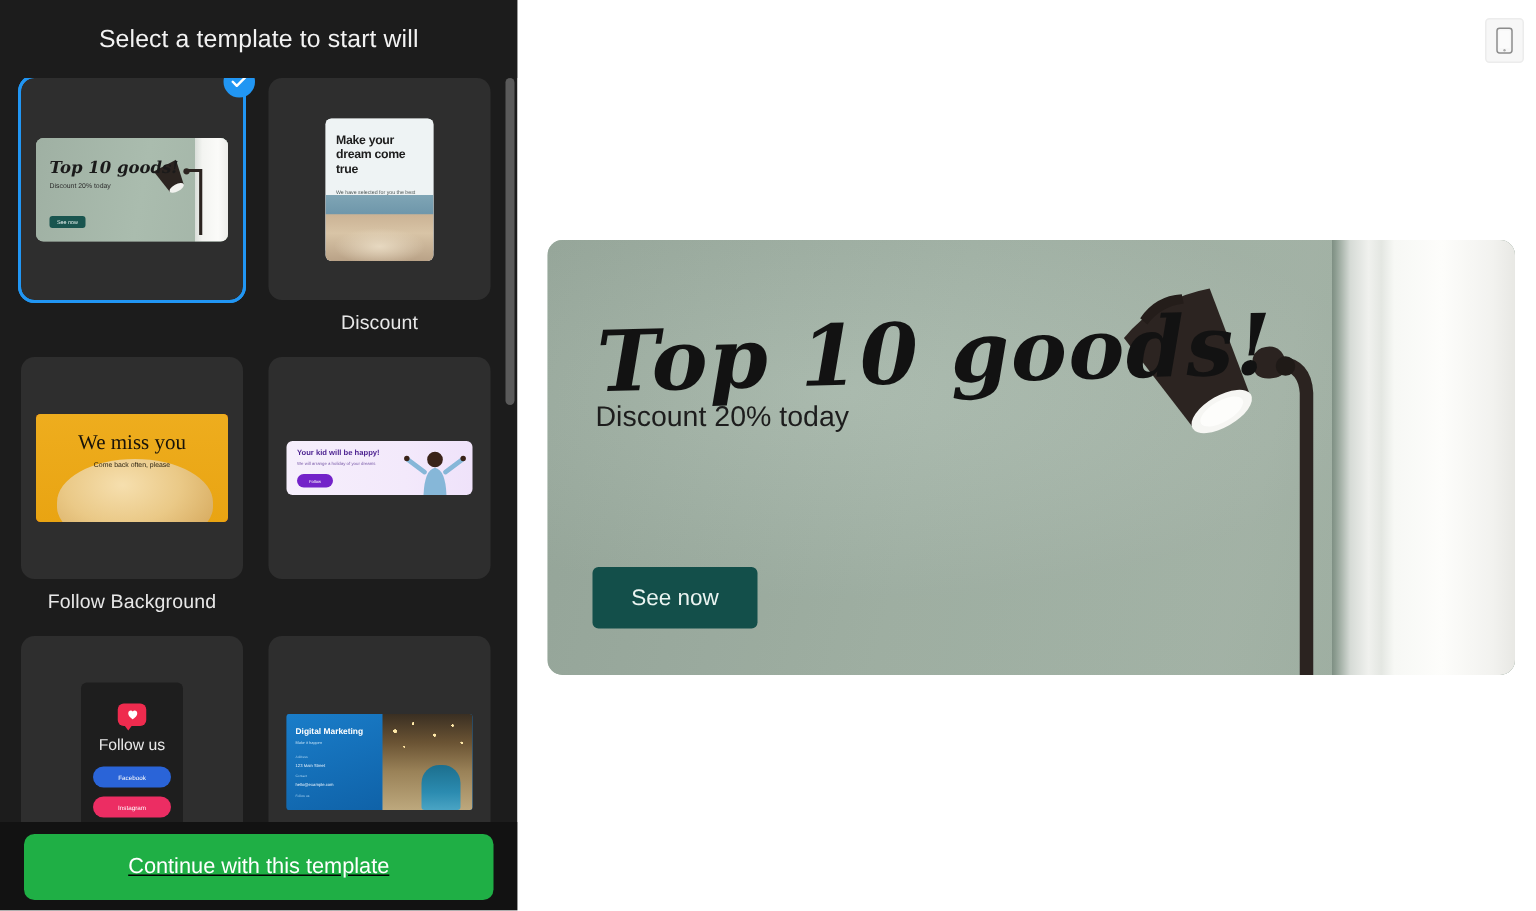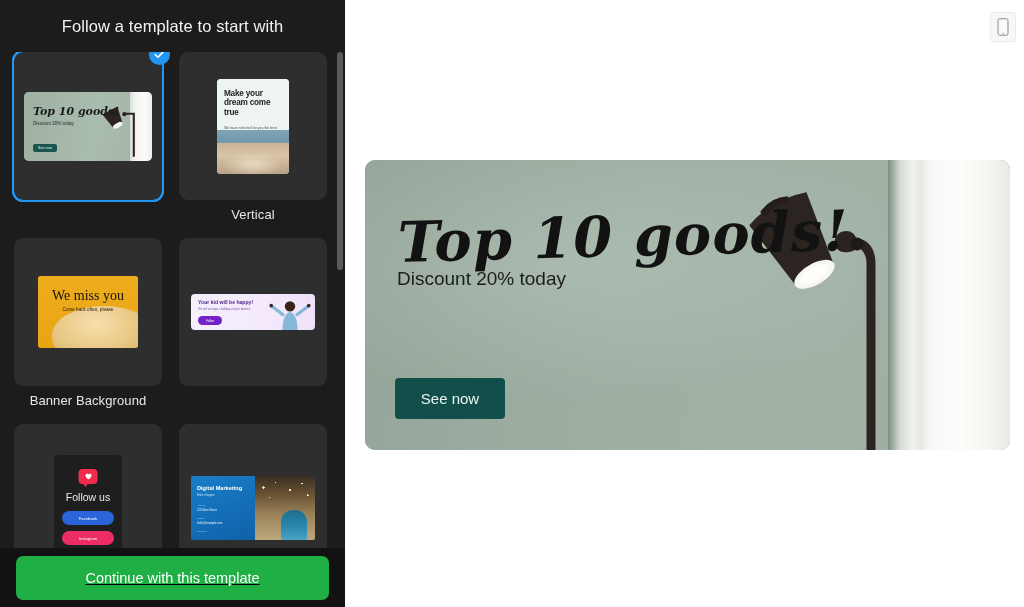--- a/index.html
+++ b/index.html
@@ -164,21 +164,21 @@
     background:
       linear-gradient(180deg, #7fa5b5 0%, #6f97ab 28%, #cbb395 30%, #d8c4a6 58%, #b9a287 100%);
   }
   .tv-photo::after{
     content:""; position:absolute; inset:0;
     background: radial-gradient(ellipse 60% 40% at 50% 78%, rgba(236,223,200,.85), rgba(160,140,112,0) 70%);
   }
 
   
   .thumb-video {
-    position: relative; width: 100px; height: 72px;
+    position: relative; width: 128px; height: 72px;
     border-radius: 3px; overflow: hidden;
     background: #c2410c;
   }
   .tvb-bg { position:absolute; inset:0; background: linear-gradient(180deg,#eead1e 0%, #e9a412 100%); }
   .tvb-dog {
     position: absolute; left: 14px; bottom: -16px; width: 104px; height: 58px;
     border-radius: 50% 50% 45% 45%;
     background: radial-gradient(ellipse at 42% 30%, #f6dfae 0%, #eac987 45%, #d9ae63 80%);
     filter: blur(.4px);
   }
@@ -360,21 +360,21 @@
   }
   .bn-lamp { position: absolute; left: 370px; top: 22px; width: 200px; height: 268px; }
 </style>
 </head>
 <body>
 
 <div id="app">
 
   <aside class="sidebar">
 
-    <div class="sidebar-title">Follow a template to start with</div>
+    <div class="sidebar-title">Select a template to start will</div>
 
     <div class="template-scroll">
       <div class="template-grid">
 
         <div class="tpl-cell">
           <div class="tpl-card selected">
             <div class="tpl-check">
               <svg width="13" height="13" viewBox="0 0 24 24">
                   <path d="M20 6L9 17l-5-5" fill="none" stroke="#fff" stroke-width="3" stroke-linecap="round" stroke-linejoin="round"></path>
                 </svg>
@@ -401,33 +401,33 @@
         <div class="tpl-cell">
           <div class="tpl-card">
             <div class="thumb-vert">
               <div class="tv-top"></div>
               <div class="tv-h">Make your dream come true</div>
               <div class="tv-p">We have selected for you the best travel at the best price. Don't miss your chance for the best vacation of your life!</div>
               <div class="tv-btn">SEE OFFER</div>
               <div class="tv-photo"></div>
             </div>
           </div>
-          <div class="tpl-label">Vertical</div>
+          <div class="tpl-label">Discount</div>
         </div>
 
         <div class="tpl-cell">
           <div class="tpl-card">
             <div class="thumb-video">
               <div class="tvb-bg"></div>
               <div class="tvb-dog"></div>
               <div class="tvb-h">We miss you</div>
               <div class="tvb-s">Come back often, please</div>
             </div>
           </div>
-          <div class="tpl-label">Banner Background</div>
+          <div class="tpl-label">Follow Background</div>
         </div>
 
         <div class="tpl-cell">
           <div class="tpl-card">
             <div class="thumb-right">
               <div class="trt-h">Your kid will be happy!</div>
               <div class="trt-p">We will arrange a holiday of your dreams</div>
               <div class="trt-b">Follow</div>
               <svg class="trt-kid" viewBox="0 0 60 46">
                 <circle cx="30" cy="12" r="7.5" fill="#3a2318"></circle>

